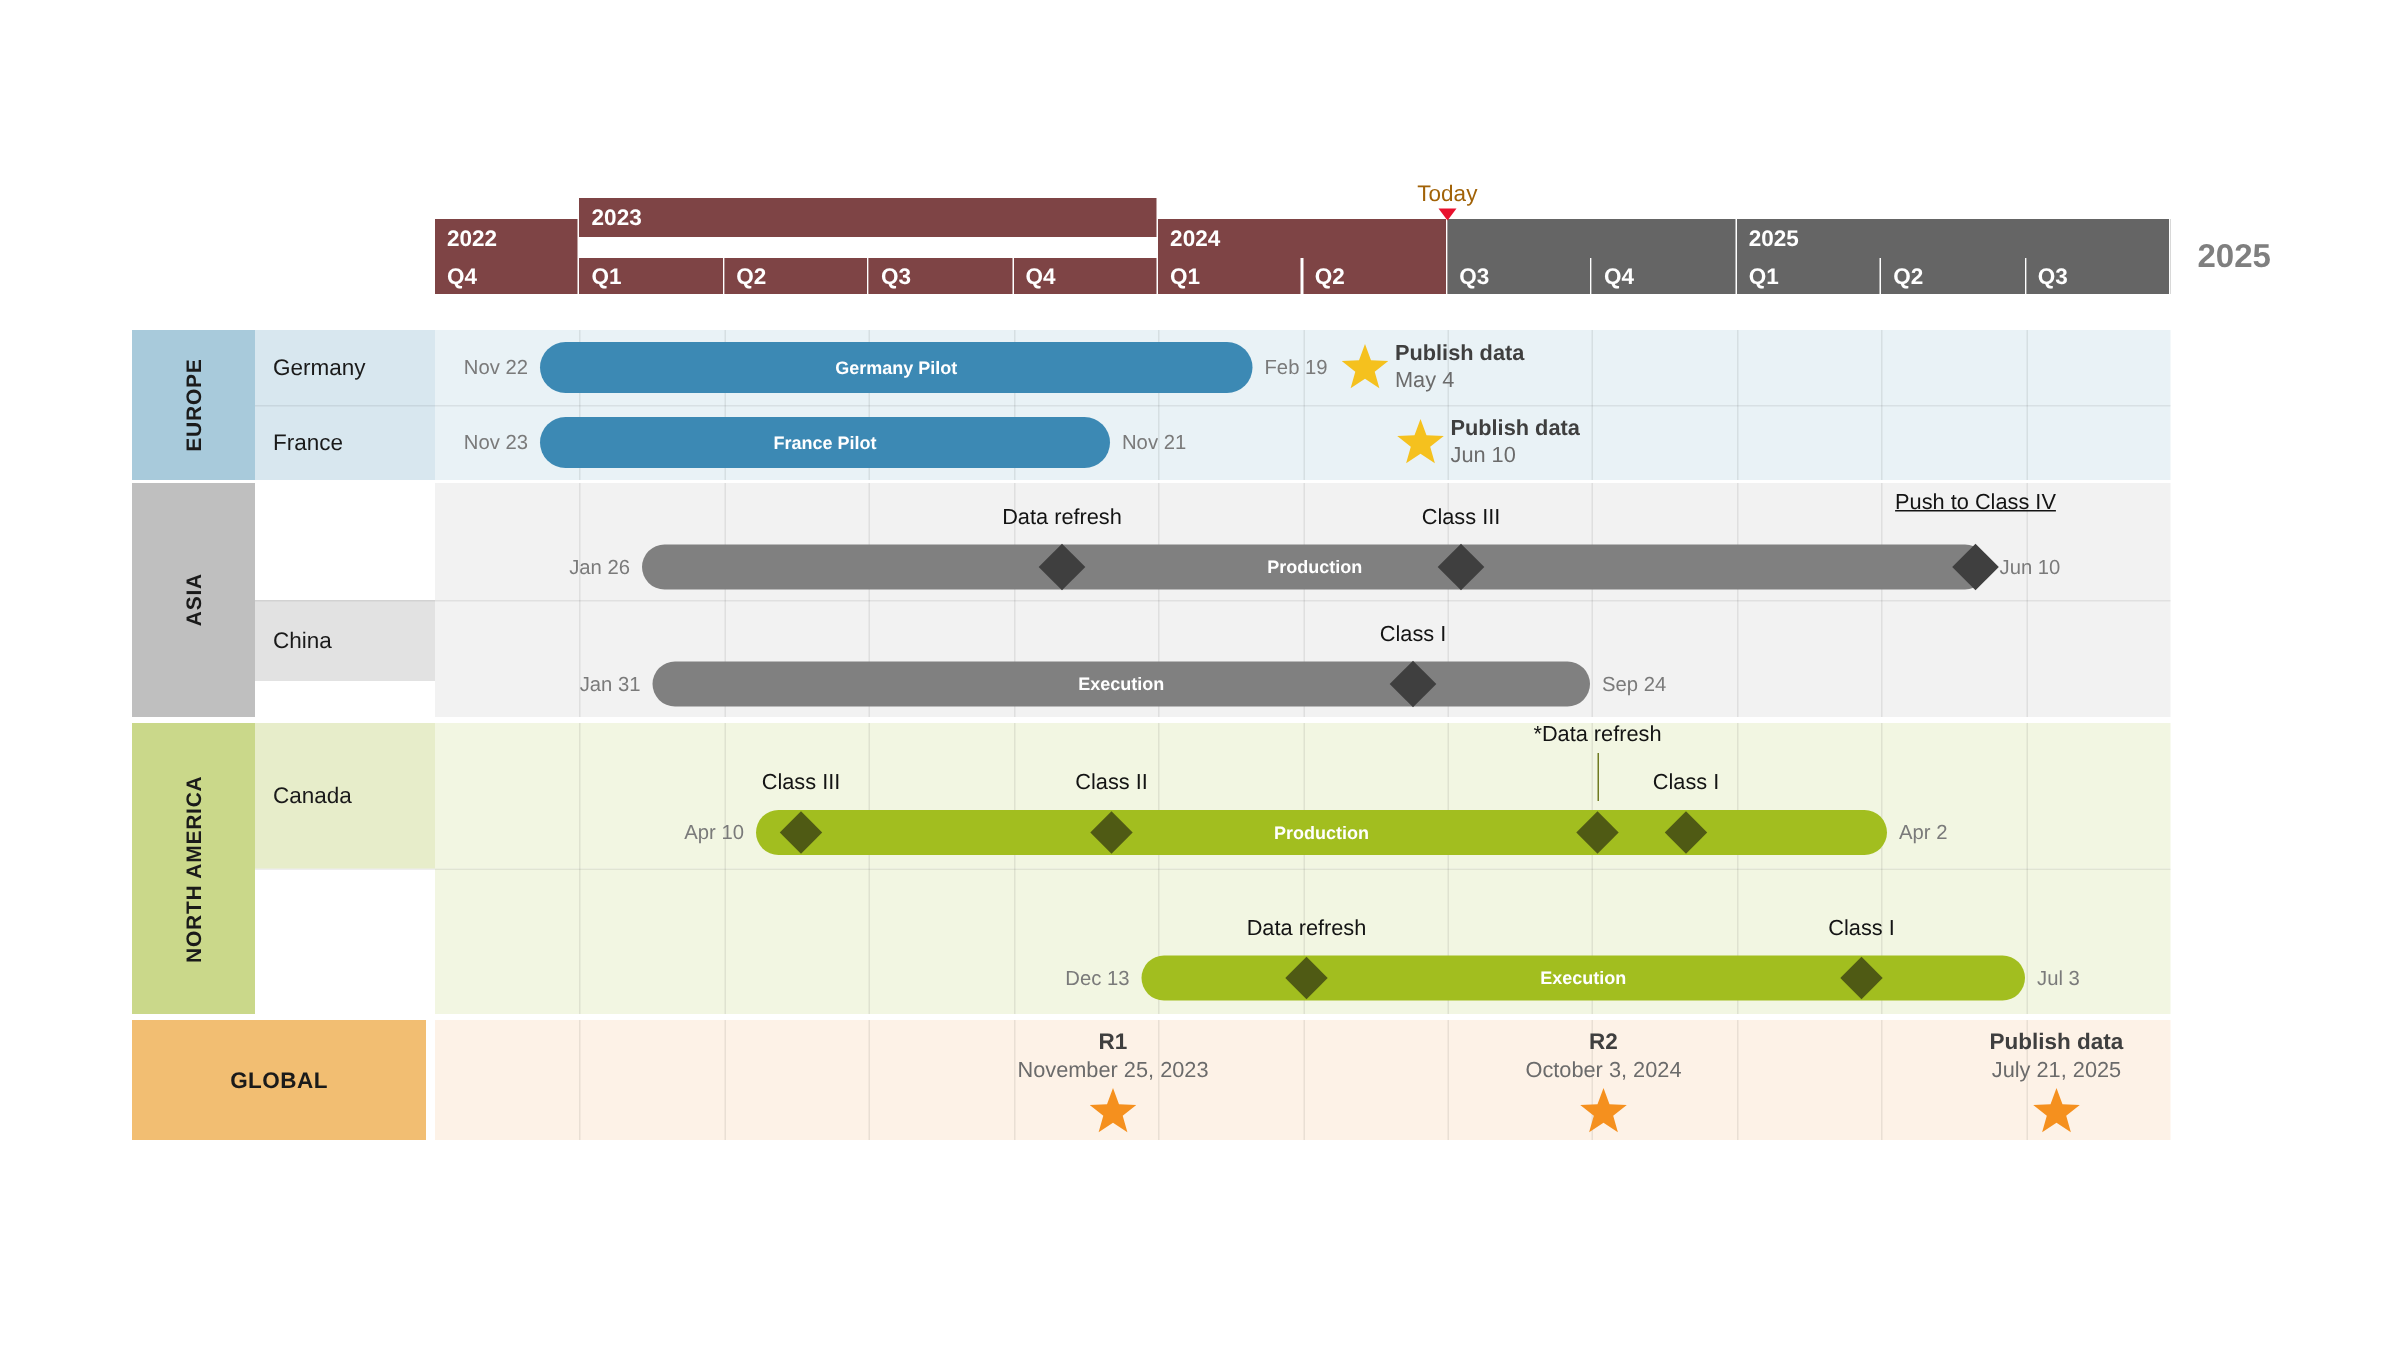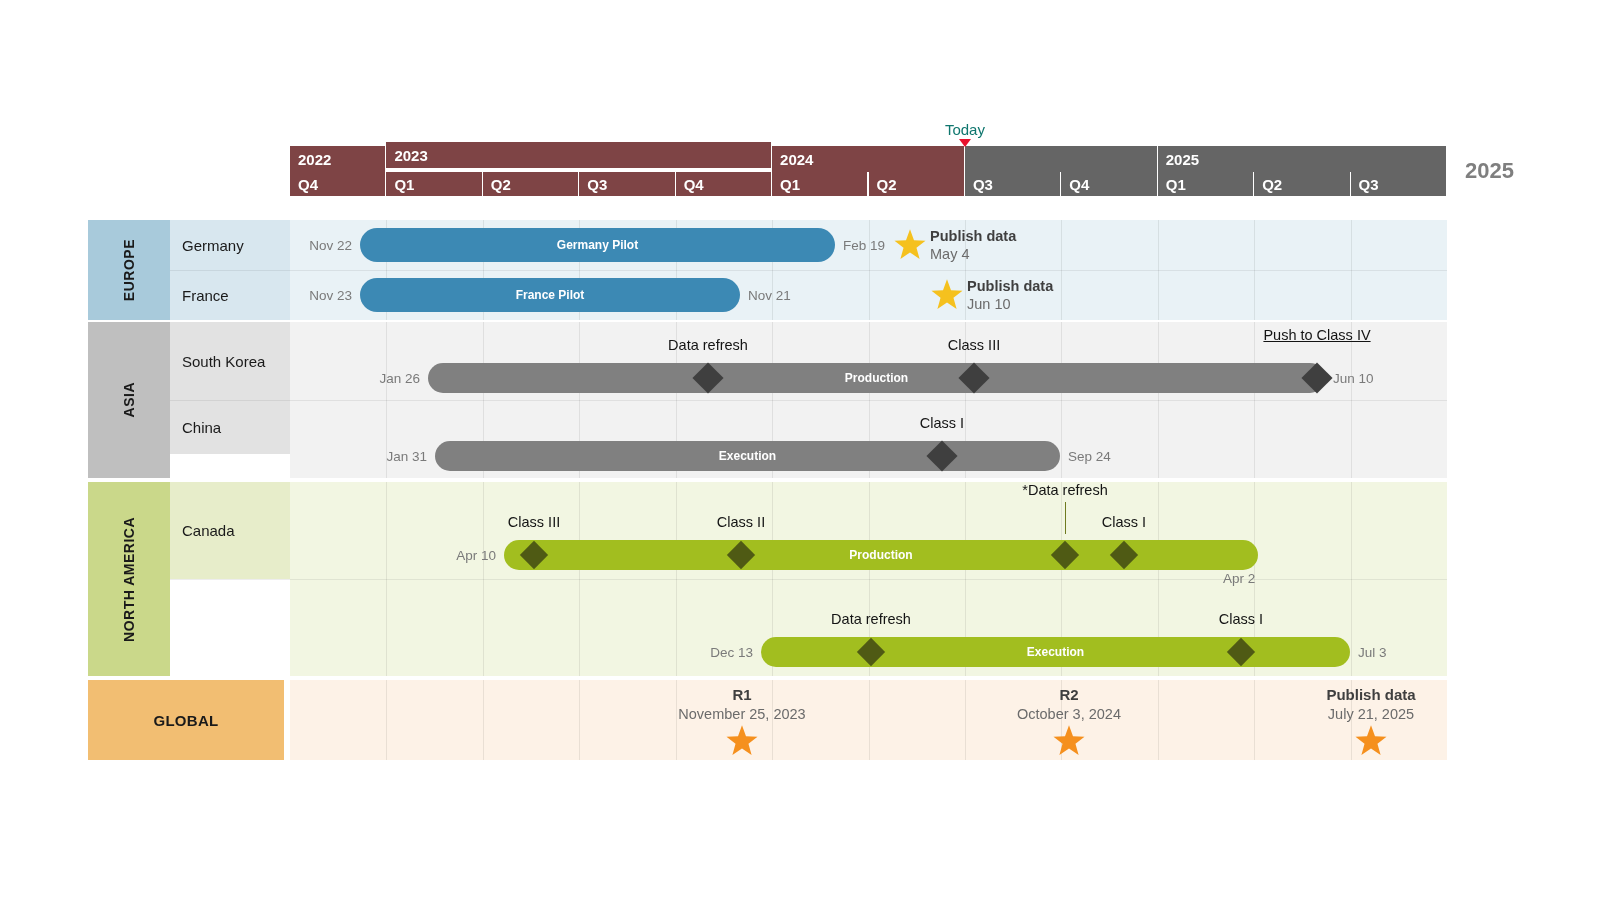--- a/index.html
+++ b/index.html
@@ -10,21 +10,21 @@
     overflow:hidden;
   }
   #root{position:relative;width:1600px;height:900px;}
 
   
   .hdr-year,.hdr-q{position:absolute;box-sizing:border-box;color:#fff;
       font-weight:bold;font-size:15px;display:flex;align-items:center;
       padding-left:8px;border-right:1px solid #ffffff;}
   .hdr-red{background:#7E4445;}
   .hdr-gray{background:#656565;}
-  .today-label{position:absolute;font-size:15px;color:#0f766e;white-space:nowrap;
+  .today-label{position:absolute;font-size:15px;color:#a16207;white-space:nowrap;
       transform:translateX(-50%);}
   .today-tick{position:absolute;width:0;height:0;border-left:6px solid transparent;
       border-right:6px solid transparent;border-top:8px solid #E8112D;
       transform:translateX(-50%);}
 
   .side-year{position:absolute;font-size:22px;font-weight:bold;color:#7F7F7F;}
   .grp-cell{position:absolute;box-sizing:border-box;display:flex;
       align-items:center;justify-content:center;}
   .grp-text{writing-mode:vertical-rl;transform:rotate(180deg);
       font-weight:bold;font-size:14px;letter-spacing:.5px;color:#1a1a1a;
@@ -71,21 +71,21 @@
   .g-name{position:absolute;font-size:15px;font-weight:bold;color:#3f3f3f;
       white-space:nowrap;transform:translateX(-50%);}
   .g-date{position:absolute;font-size:14.5px;color:#6b6b6b;white-space:nowrap;
       transform:translateX(-50%);}
 </style>
 </head>
 <body>
 
 <div id="root">
     <div class="hdr-year hdr-red" style="left: 290px; top: 146px; width: 96.4167px; height: 26px;">2022</div>
-    <div class="hdr-year hdr-red" style="left: 386.417px; top: 142px; width: 385.667px; height: 26px;">2023</div>
+    <div class="hdr-year hdr-red" style="left: 386.417px; top: 132px; width: 385.667px; height: 26px;">2023</div>
     <div class="hdr-year hdr-red" style="left: 772.083px; top: 146px; width: 192.833px; height: 26px;">2024</div>
     <div class="hdr-year hdr-gray" style="left: 964.917px; top: 146px; width: 192.833px; height: 26px;"></div>
     <div class="hdr-year hdr-gray" style="left: 1157.75px; top: 146px; width: 289.25px; height: 26px;">2025</div>
     <div class="hdr-q hdr-red" style="left: 290px; top: 172px; width: 96.4167px; height: 24px;">Q4</div>
     <div class="hdr-q hdr-red" style="left: 386.417px; top: 172px; width: 96.4167px; height: 24px;">Q1</div>
     <div class="hdr-q hdr-red" style="left: 482.833px; top: 172px; width: 96.4167px; height: 24px;">Q2</div>
     <div class="hdr-q hdr-red" style="left: 579.25px; top: 172px; width: 96.4167px; height: 24px;">Q3</div>
     <div class="hdr-q hdr-red" style="left: 675.667px; top: 172px; width: 96.4167px; height: 24px;">Q4</div>
     <div class="hdr-q hdr-red" style="left: 772.083px; top: 172px; width: 96.4167px; height: 24px;">Q1</div>
     <div class="hdr-q hdr-red" style="left: 868.5px; top: 172px; width: 96.4167px; height: 24px;">Q2</div>
@@ -132,21 +132,20 @@
     <div class="star" style="left: 947px; top: 295px;">
       <svg width="34" height="34" viewBox="0 0 100 100">
         <path d="M50.00,4.00L61.76,35.82L95.65,37.17L69.02,58.18L78.21,90.83L50.00,72.00L21.79,90.83L30.98,58.18L4.35,37.17L38.24,35.82Z" fill="#F5C11E"></path>
       </svg>
     </div>
     <div class="pub-title" style="left: 967px; top: 278px;">Publish data</div>
     <div class="pub-date" style="left: 967px; top: 296px;">Jun 10</div>
     <div class="grp-cell" style="left: 88px; top: 322px; width: 82px; height: 156px; background: rgb(191, 191, 191);">
       <div class="grp-text">ASIA</div>
     </div>
-    <div class="row-label" style="left: 170px; top: 322px; width: 120px; height: 78px; background: rgb(226, 226, 226);">South Korea</div>
     <div class="row-plot" style="left: 290px; top: 322px; width: 1157px; height: 78px; background: rgb(242, 242, 242);"></div>
     <div class="row-label" style="left: 170px; top: 400px; width: 120px; height: 54px; background: rgb(226, 226, 226);">China</div>
     <div class="row-plot" style="left: 290px; top: 400px; width: 1157px; height: 78px; background: rgb(242, 242, 242);"></div>
     <div class="rowsep" style="left: 170px; top: 400px; width: 1277px;"></div>
     <div class="gridline" style="left: 386.417px; top: 322px; height: 156px;"></div>
     <div class="gridline" style="left: 482.833px; top: 322px; height: 156px;"></div>
     <div class="gridline" style="left: 579.25px; top: 322px; height: 156px;"></div>
     <div class="gridline" style="left: 675.667px; top: 322px; height: 156px;"></div>
     <div class="gridline" style="left: 772.083px; top: 322px; height: 156px;"></div>
     <div class="gridline" style="left: 868.5px; top: 322px; height: 156px;"></div>
@@ -182,21 +181,21 @@
     <div class="gridline" style="left: 675.667px; top: 482px; height: 194px;"></div>
     <div class="gridline" style="left: 772.083px; top: 482px; height: 194px;"></div>
     <div class="gridline" style="left: 868.5px; top: 482px; height: 194px;"></div>
     <div class="gridline" style="left: 964.917px; top: 482px; height: 194px;"></div>
     <div class="gridline" style="left: 1061.33px; top: 482px; height: 194px;"></div>
     <div class="gridline" style="left: 1157.75px; top: 482px; height: 194px;"></div>
     <div class="gridline" style="left: 1254.17px; top: 482px; height: 194px;"></div>
     <div class="gridline" style="left: 1350.58px; top: 482px; height: 194px;"></div>
     <div class="bar bar-green" style="left: 504px; top: 540px; width: 754px; height: 30px;">Production</div>
     <div class="edge-date left" style="left: 496px; top: 555px;">Apr 10</div>
-    <div class="edge-date right" style="left: 1223px; top: 555px; margin-top: 23px;">Apr 2</div>
+    <div class="edge-date right" style="left: 1266px; top: 555px;">Apr 2</div>
     <div class="dia dia-olive" style="left: 534px; top: 555px; width: 20px; height: 20px;"></div>
     <div class="mk-label" style="left: 534px; top: 514px;">Class III</div>
     <div class="dia dia-olive" style="left: 741px; top: 555px; width: 20px; height: 20px;"></div>
     <div class="mk-label" style="left: 741px; top: 514px;">Class II</div>
     <div class="dia dia-olive" style="left: 1065px; top: 555px; width: 20px; height: 20px;"></div>
     <div class="mk-label" style="left: 1065px; top: 482px;">*Data refresh</div>
     <div class="leader" style="left: 1065px; top: 502px; height: 32px;"></div>
     <div class="dia dia-olive" style="left: 1124px; top: 555px; width: 20px; height: 20px;"></div>
     <div class="mk-label" style="left: 1124px; top: 514px;">Class I</div>
     <div class="bar bar-green" style="left: 761px; top: 637px; width: 589px; height: 30px;">Execution</div>

